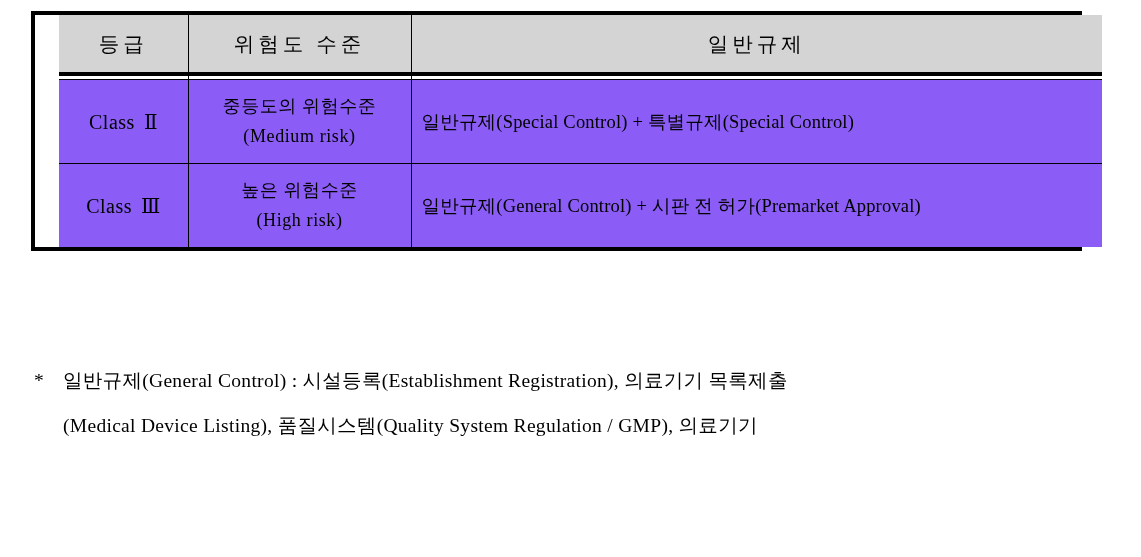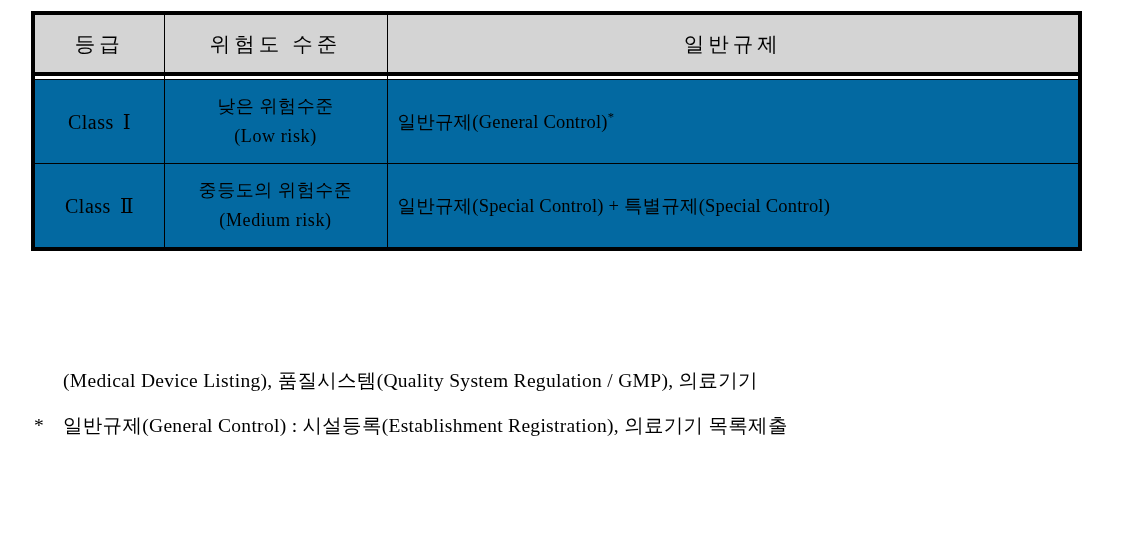--- a/index.html
+++ b/index.html
@@ -29,21 +29,22 @@
     width: 1051px;
     border: 4px solid #000000;
     box-sizing: border-box;
     background: #ffffff;
   }
 
   table.classification {
     border-collapse: collapse;
     width: 100%;
     table-layout: fixed;
-    background: #0369a1;
+    background: #8b5cf6;
+    margin-left: 24px;
   }
 
   table.classification col.c1 { width: 129px; }
   table.classification col.c2 { width: 223px; }
   table.classification col.c3 { width: auto; }
 
   table.classification th,
   table.classification td {
     border-left: 1.5px solid #000000;
     border-right: 1.5px solid #000000;
@@ -161,40 +162,40 @@
           <th>일반규제</th>
         </tr>
       </thead>
       <tbody>
         <tr class="spacer-row">
           <td></td>
           <td></td>
           <td></td>
         </tr>
 
-        <tr class="data-row first-data">
-          <td class="cell-grade"><span class="cls-word">Class</span><span class="cls-num">Ⅰ</span></td>
-          <td class="cell-risk">
-              <span class="kr">낮은 위험수준</span>
-              <span class="en">(Low risk)</span>
-            </td>
-          <td class="cell-reg"><span>일반규제(General Control)</span><sup>*</sup></td>
-        </tr>
 
         <tr class="data-row">
           <td class="cell-grade"><span class="cls-word">Class</span><span class="cls-num">Ⅱ</span></td>
           <td class="cell-risk">
               <span class="kr">중등도의 위험수준</span>
               <span class="en">(Medium risk)</span>
             </td>
           <td class="cell-reg"><span>일반규제(Special Control) + 특별규제(Special Control)</span><sup></sup></td>
         </tr>
 
+        <tr class="data-row">
+          <td class="cell-grade"><span class="cls-word">Class</span><span class="cls-num">Ⅲ</span></td>
+          <td class="cell-risk">
+              <span class="kr">높은 위험수준</span>
+              <span class="en">(High risk)</span>
+            </td>
+          <td class="cell-reg"><span>일반규제(General Control) + 시판 전 허가(Premarket Approval)</span><sup></sup></td>
+        </tr>
       </tbody>
     </table>
   </div>
 
   <div class="footnote">
+    <span class="fn-line"><span class="star">*</span><span>일반규제(General Control) : 시설등록(Establishment Registration), 의료기기 목록제출</span></span>
     <span class="fn-line indent">(Medical Device Listing), 품질시스템(Quality System Regulation / GMP), 의료기기</span>
-    <span class="fn-line"><span class="star">*</span><span>일반규제(General Control) : 시설등록(Establishment Registration), 의료기기 목록제출</span></span>
   </div>
 
 </div>
 
 </body></html>

